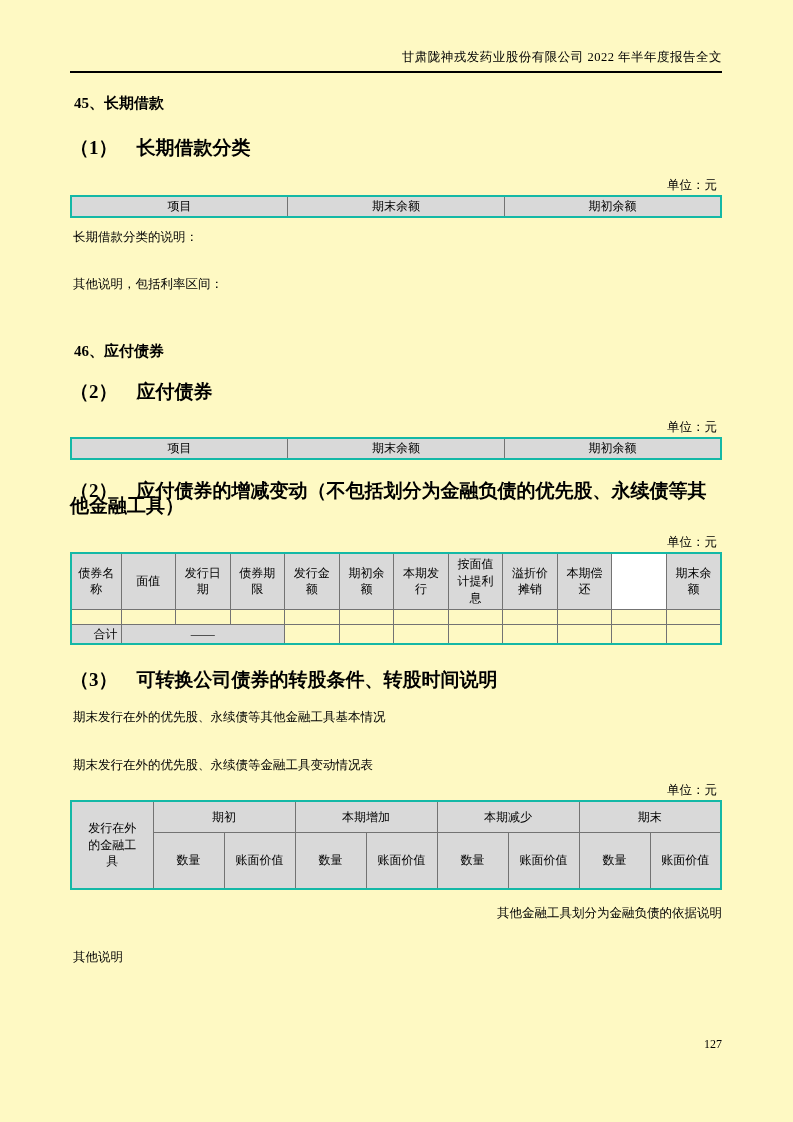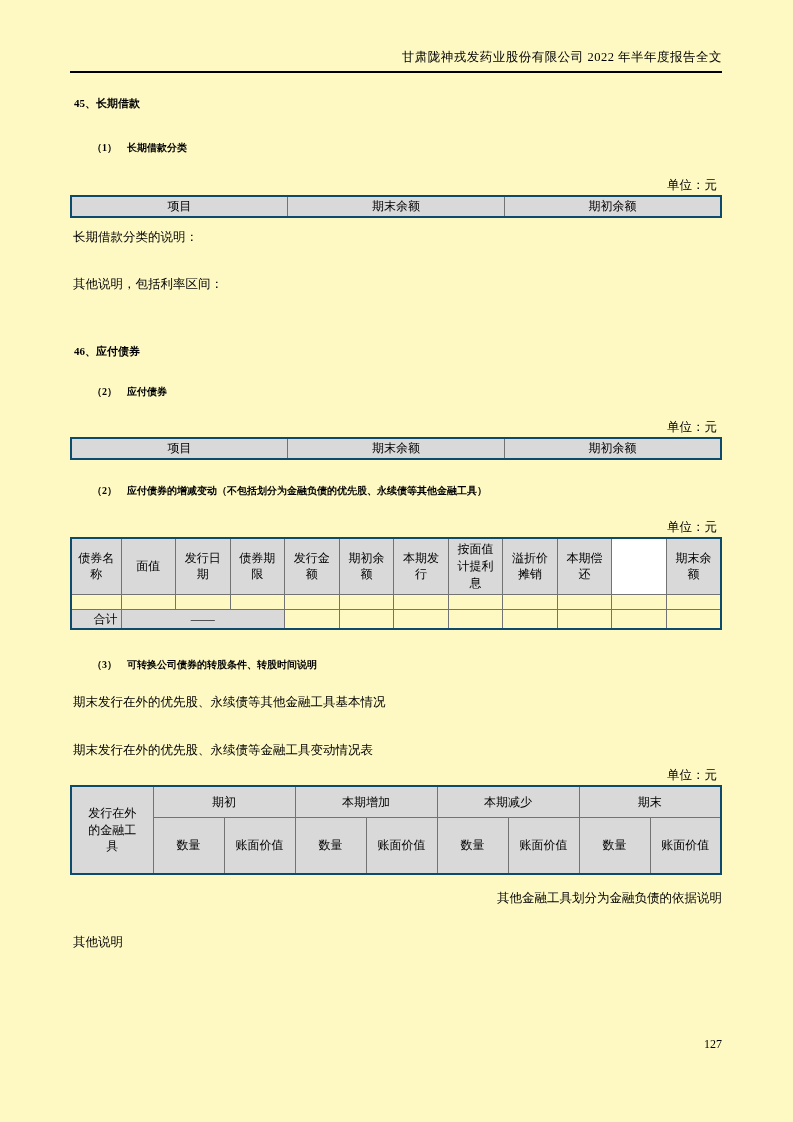--- a/index.html
+++ b/index.html
@@ -31,30 +31,30 @@
     letter-spacing: 0.5px;
   }
   .header-rule {
     margin-top: 7px;
     border-bottom: 2px solid #000000;
     height: 0;
   }
 
   
   .h-sec {
-    font-size: 11px;
+    font-size: 15px;
     font-weight: bold;
     line-height: 16px;
     margin-left: 4px;
   }
   .h-sub {
-    font-size: 10px;
+    font-size: 19px;
     font-weight: bold;
     line-height: 15px;
-    margin-left: 22px;
+    margin-left: 0;
   }
   .h45 { margin-top: 22px; }
   .h451 { margin-top: 29px; }
   .h46 { margin-top: 52px; }
   .h461 { margin-top: 25px; }
   .h462 { margin-top: 23px; }
   .h463 { margin-top: 27px; }
   .h464 { margin-top: 63px; }
 
   
@@ -81,21 +81,21 @@
   .u2 { margin-top: 22px; }
   .u3 { margin-top: 23px; }
   .u4 { margin-top: 12px; }
 
   
   table.rtable {
     margin-top: 3px;
     width: 100%;
     border-collapse: collapse;
     table-layout: fixed;
-    border: 2px solid #0c4a6e;
+    border: 2px solid #14b8a6;
   }
   table.rtable th, table.rtable td {
     border: 1px solid #737373;
     font-size: 12px;
     font-weight: normal;
     text-align: center;
     vertical-align: middle;
     padding: 1px 3px;
     line-height: 1.38;
     overflow: hidden;

